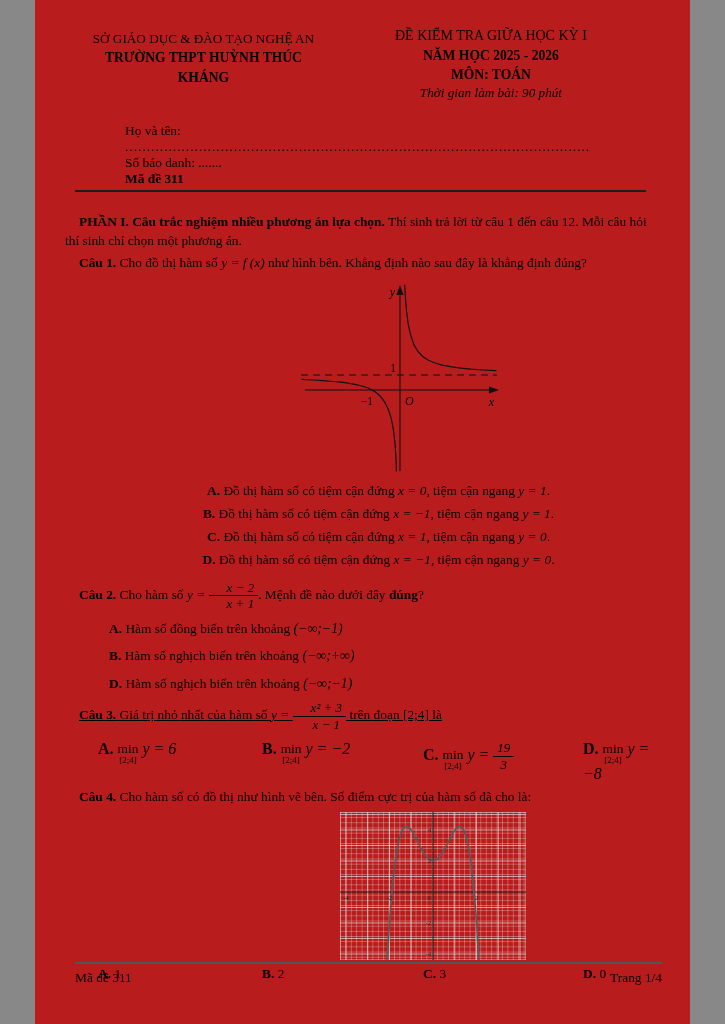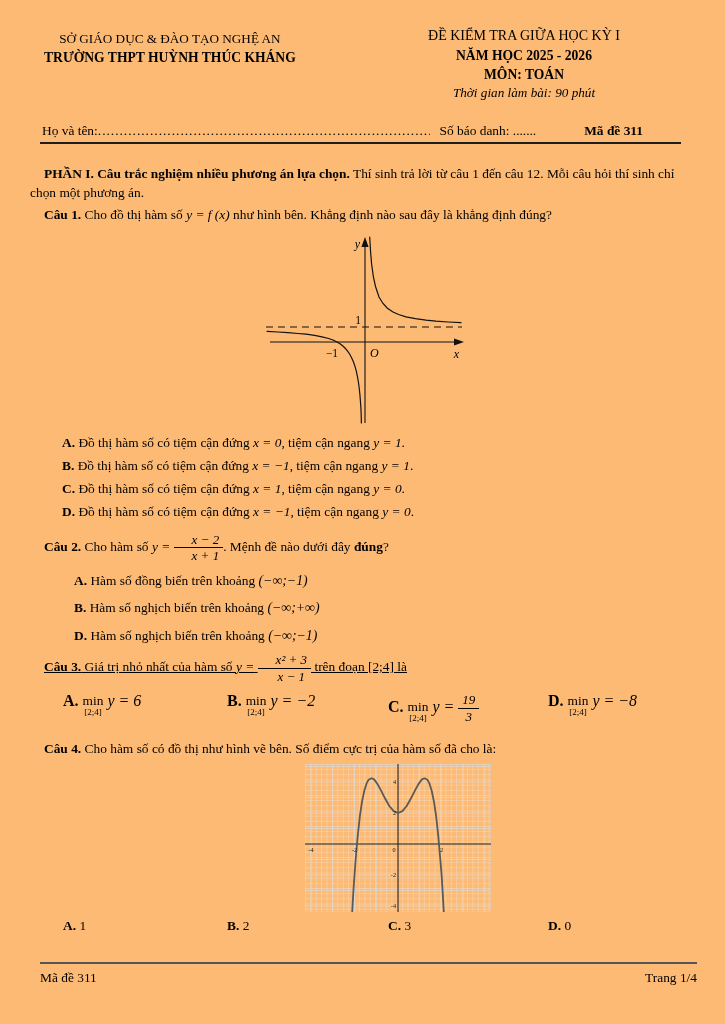--- a/index.html
+++ b/index.html
@@ -1,39 +1,39 @@
 <!DOCTYPE html>
 <html><head>
 <meta charset="utf-8">
 <style>
   html,body{margin:0;padding:0;background:#888;}
-  .page{position:relative;width:725px;height:1024px;background:#fdba74;
+  .page{position:relative;width:655px;height:1024px;background:#b91c1c;
         font-family:"Liberation Serif",serif;color:#000;overflow:hidden;margin:0 auto;}
   .inner{padding:26px 30px 0 30px;}
 
   
   .hdr{display:flex;justify-content:space-between;margin:0 6px 0 14px;}
   .hdr-left{text-align:center;font-size:13.2px;line-height:1.45;padding-top:3px;}
   .hdr-left .l2{font-weight:bold;font-size:13.6px;}
   .hdr-right{text-align:center;line-height:1.42;width:330px;}
   .hdr-right .r1{font-weight:normal;font-size:14px;}
   .hdr-right .r2,.hdr-right .r3{font-weight:bold;font-size:13.6px;}
   .hdr-right .r4,.hdr-right .r5{font-style:italic;font-size:13.2px;}
 
   
-  .inforow{display:flex;align-items:baseline;margin:20px 14px 0 12px;font-size:13.4px;}
+  .inforow{display:flex;align-items:baseline;margin:20px 14px 0 12px;font-size:13.4px;flex-direction:column;}
   .dots{flex:1;overflow:hidden;white-space:nowrap;letter-spacing:1px;margin-right:10px;}
   .sbd{white-space:nowrap;}
   .code{font-weight:bold;margin-left:48px;margin-right:38px;white-space:nowrap;}
   .rule{border-bottom:2.6px solid #1d1d1d;margin:3px 14px 0 10px;}
 
   
   .p1{margin:21px 0 0 0;font-size:13.4px;line-height:1.4;text-indent:14px;}
   .q{margin:3px 0 0 0;font-size:13.4px;line-height:1.4;text-indent:14px;}
-  .opt{margin:0 0 0 32px;font-size:13.4px;line-height:23px;}
+  .opt{margin:0 0 0 32px;font-size:13.4px;line-height:23px;text-align:center;}
   .opt2{margin:0 0 6px 44px;font-size:13.4px;line-height:21.5px;}
   .mi{font-style:italic;}
   .iv{font-style:italic;font-size:13.8px;}
   .frac{display:inline-block;vertical-align:middle;text-align:center;font-size:13px;line-height:1.2;font-style:italic;}
   .frac .num{display:block;border-bottom:1.1px solid #000;padding:0 4px;}
   .frac .den{display:block;padding:0 4px;}
   .minstack{display:inline-block;text-align:center;vertical-align:-9px;line-height:1;}
   .minstack .mop{display:block;font-size:13.4px;}
   .minstack .msub{display:block;font-size:9px;margin-top:1px;}
   .optgrid{display:grid;grid-template-columns:164px 161px 160px 1fr;padding-left:33px;align-items:start;}

